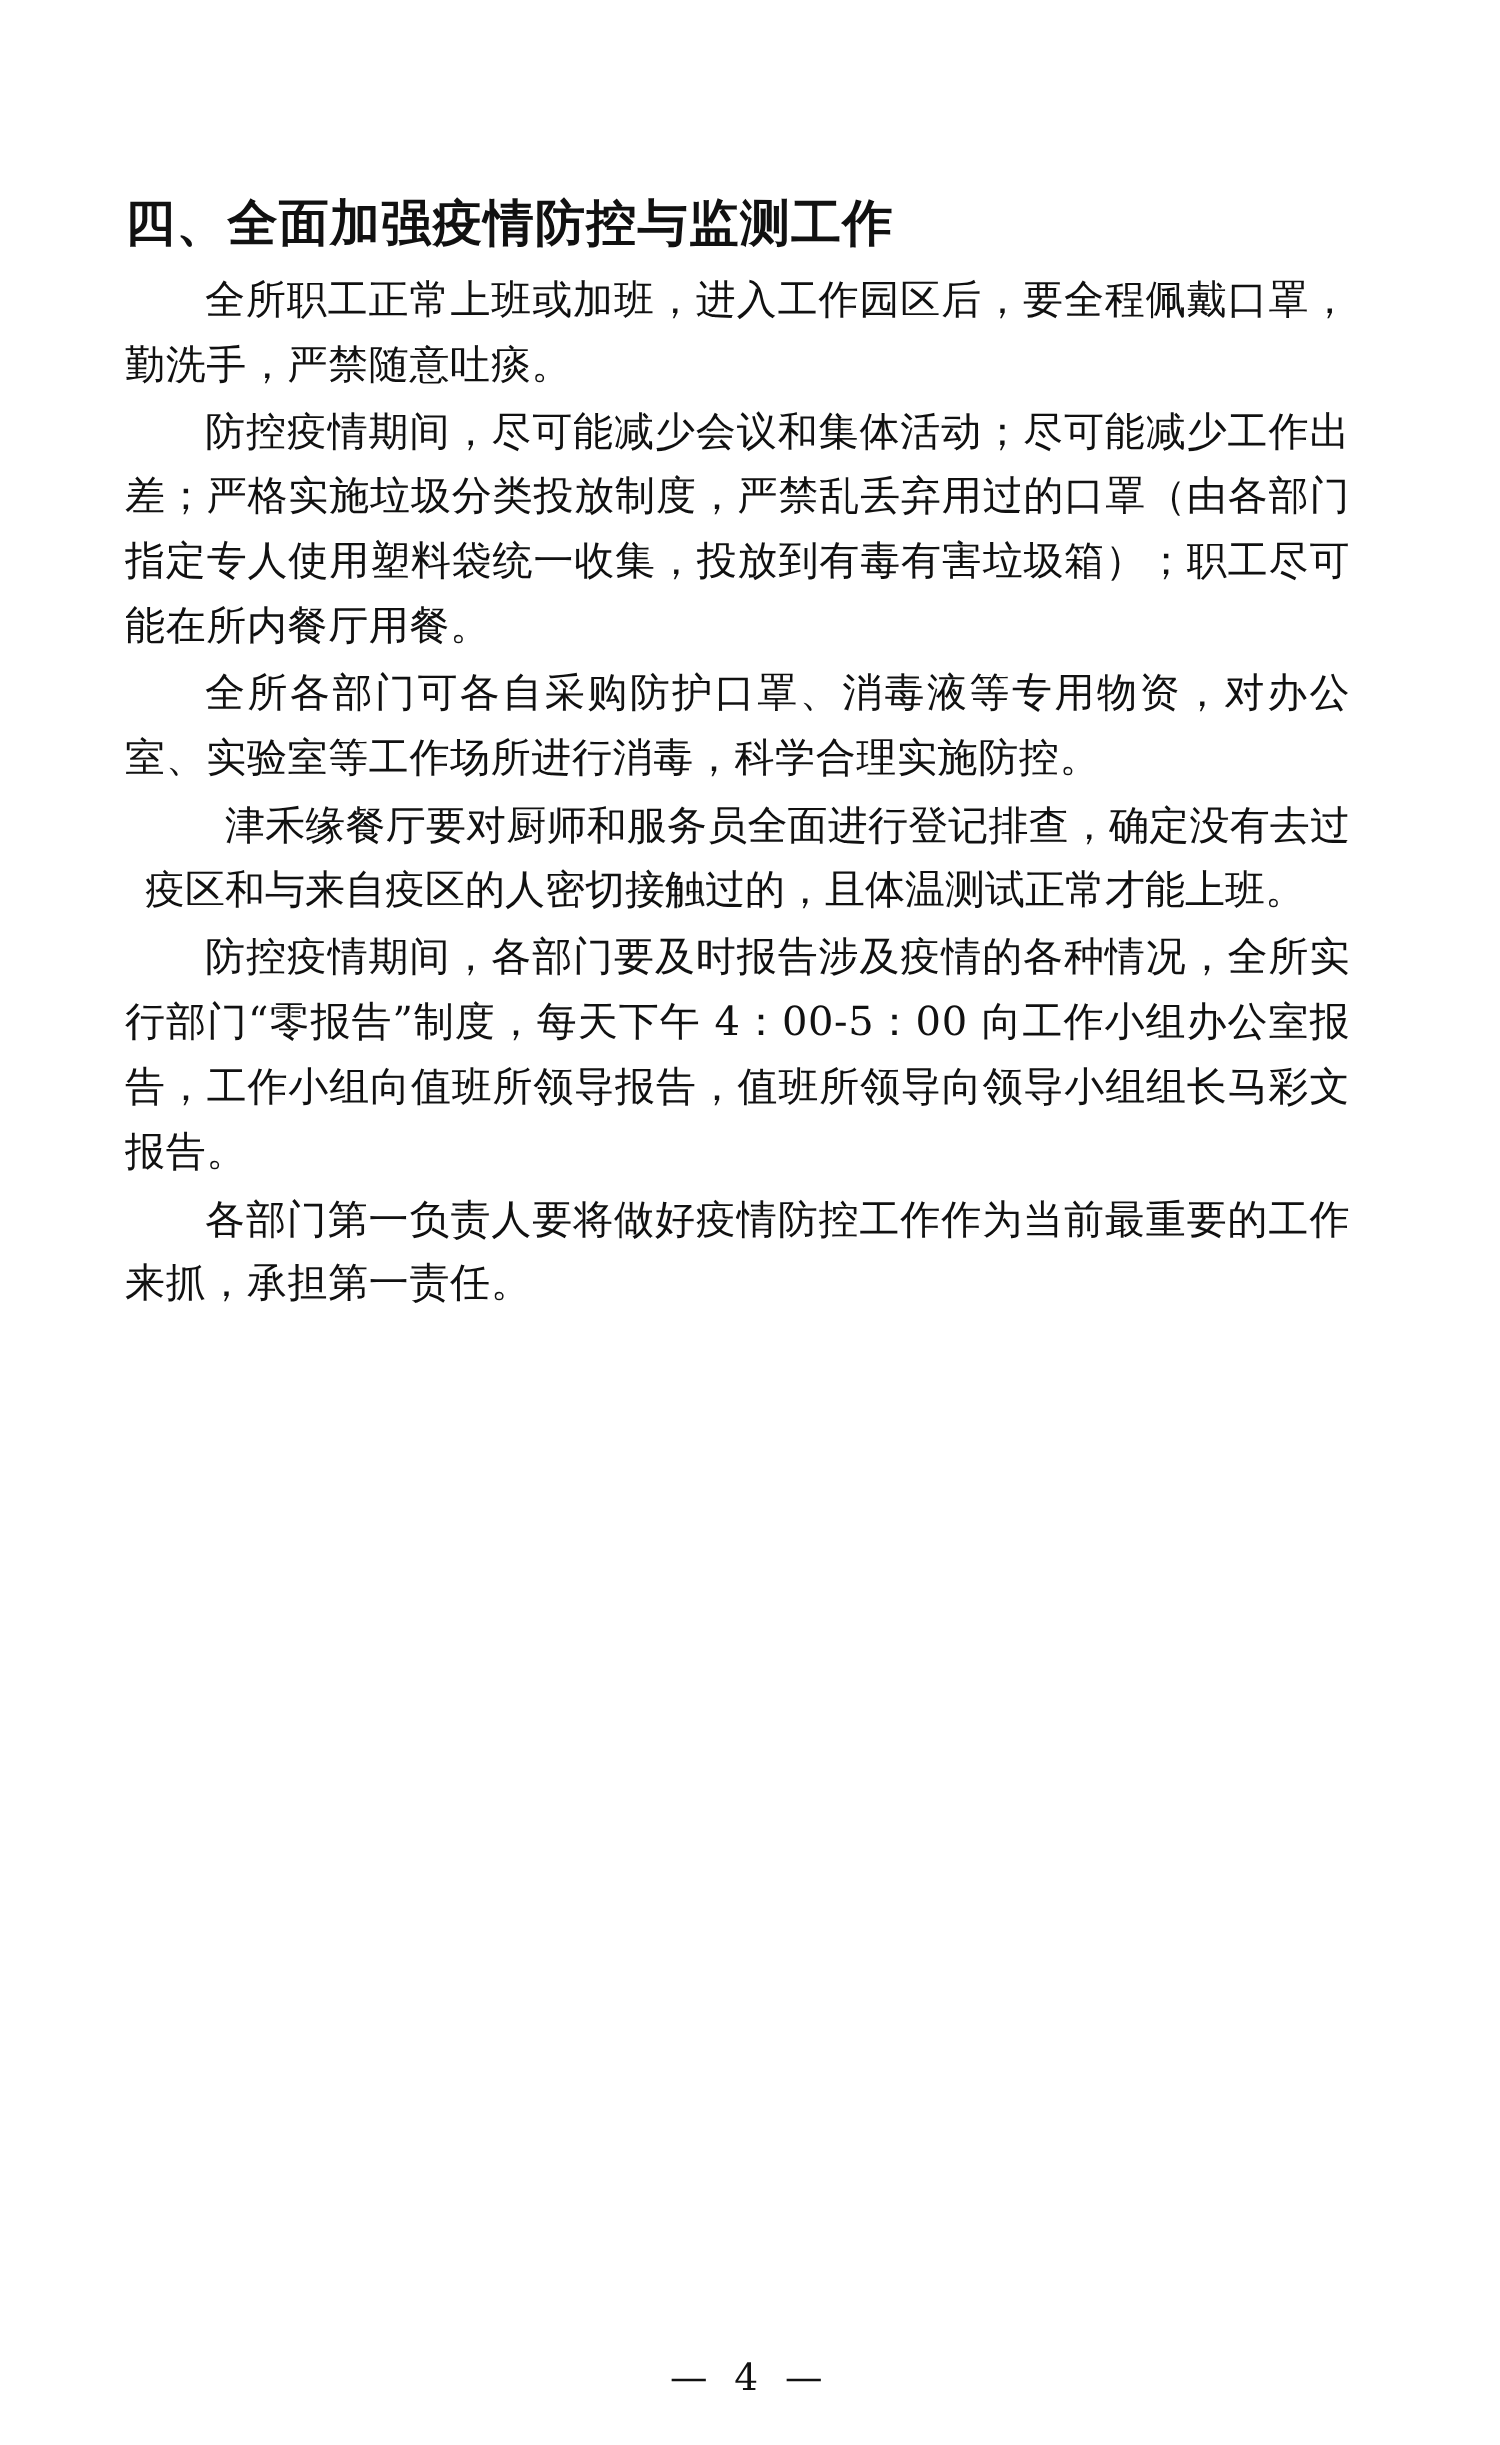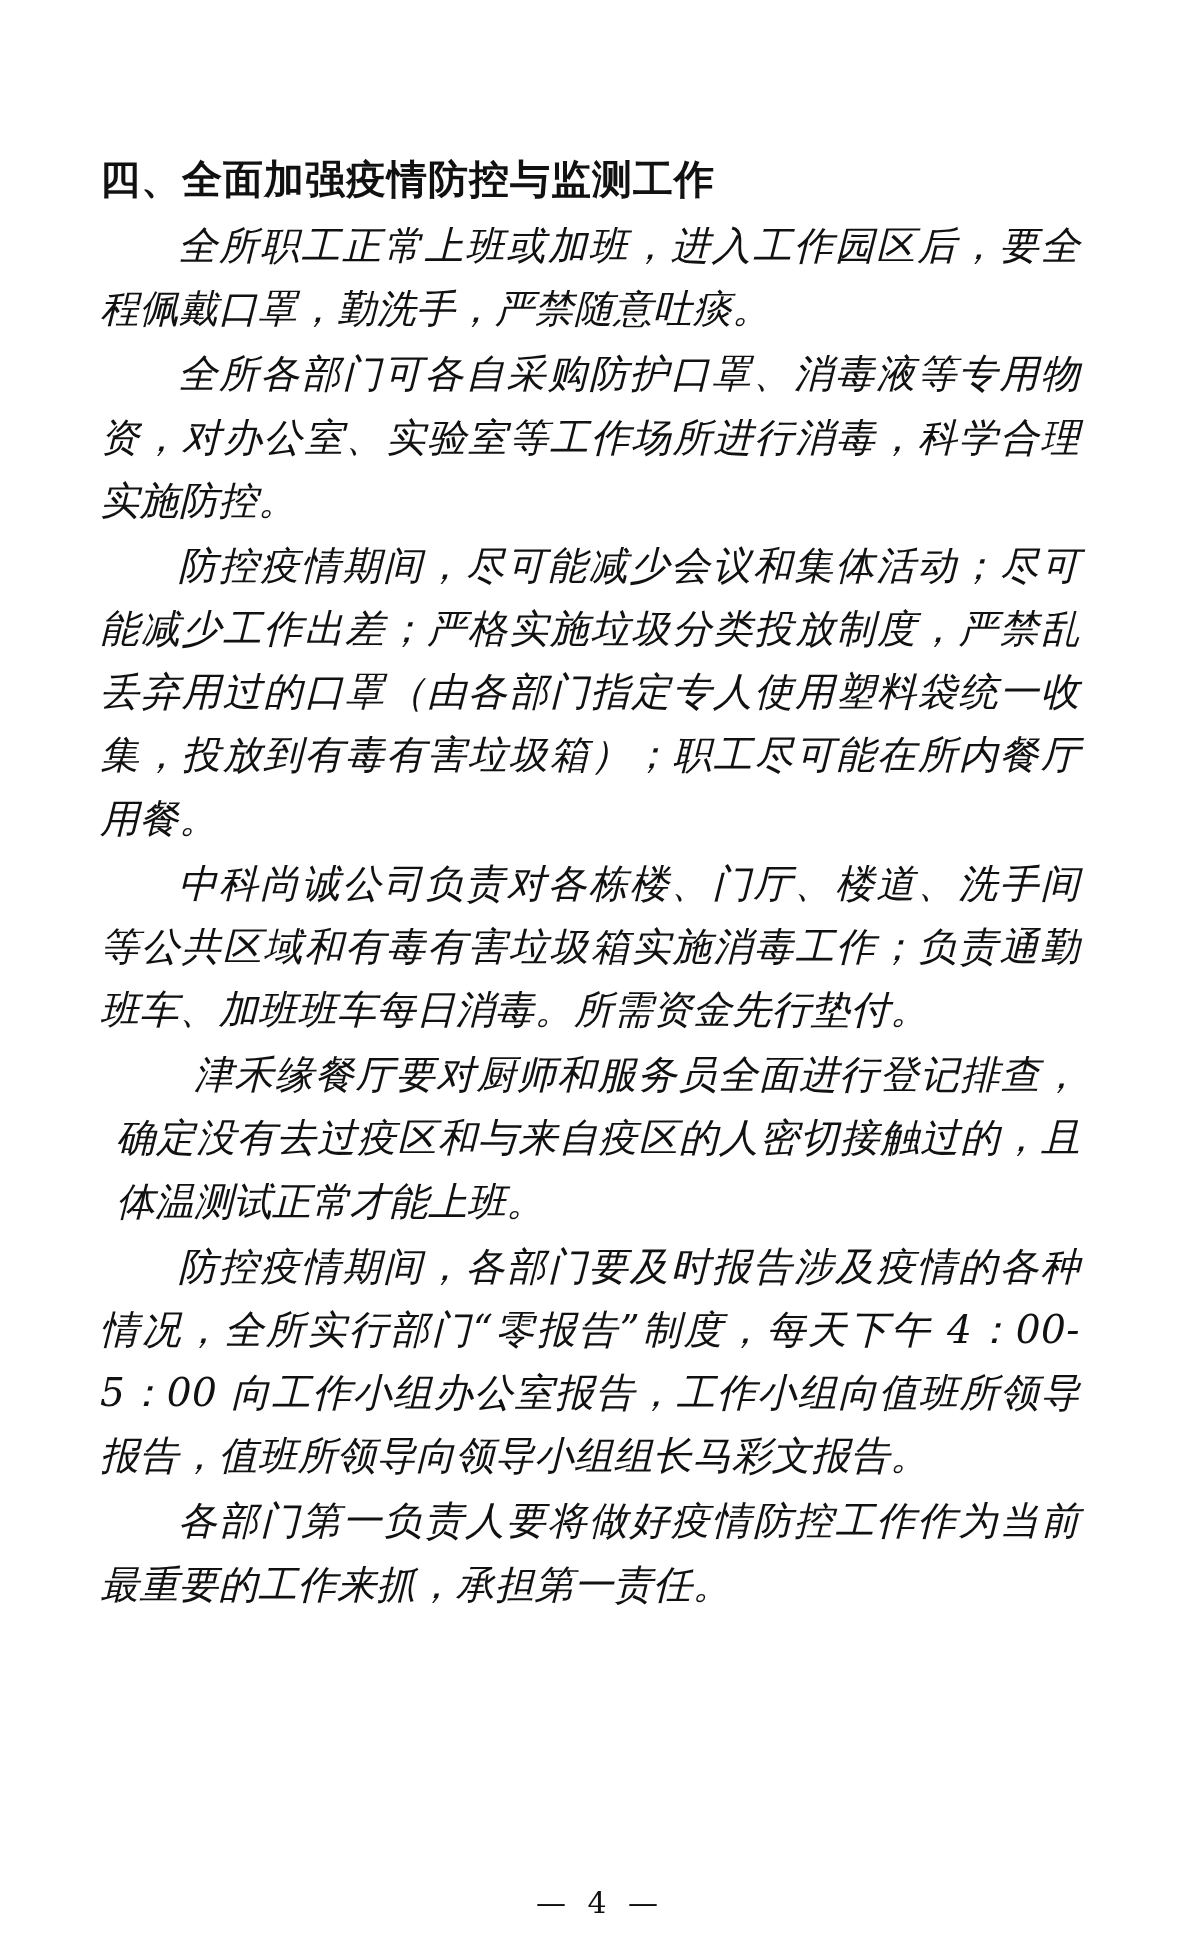--- a/index.html
+++ b/index.html
@@ -31,29 +31,28 @@
     font-size: 40px;
     font-weight: bold;
     line-height: 1.45;
     margin: 0 0 6px 0;
     letter-spacing: 1px;
     text-indent: 0;
     padding-left: 0;
     font-family: "DejaVu Serif", "Liberation Serif", serif;
   }
   p.para {
-    font-size: 39px;
+    font-size: 32px;
     line-height: 1.62;
     margin: 0 0 2px 0;
     text-indent: 2em;
     text-align: justify;
     text-justify: inter-ideograph;
     letter-spacing: 0.5px;
     font-family: "DejaVu Serif", "Liberation Serif", serif;
-    font-style: italic;
   }
   p.para.tight {
     letter-spacing: 0px;
     margin-left: 16px;
   }
   .heading-block {
     margin-top: 14px;
   }
   .footer {
     position: absolute;
@@ -72,23 +71,22 @@
 </style>
 </head>
 <body>
 
 <div class="page">
   <div class="doc-body">
 
     <h2 class="section-heading">四、全面加强疫情防控与监测工作</h2>
 
     <p class="para">全所职工正常上班或加班，进入工作园区后，要全程佩戴口罩，勤洗手，严禁随意吐痰。</p>
+    <p class="para">防控疫情期间，尽可能减少会议和集体活动；尽可能减少工作出差；严格实施垃圾分类投放制度，严禁乱丢弃用过的口罩（由各部门指定专人使用塑料袋统一收集，投放到有毒有害垃圾箱）；职工尽可能在所内餐厅用餐。</p>
     <p class="para">全所各部门可各自采购防护口罩、消毒液等专用物资，对办公室、实验室等工作场所进行消毒，科学合理实施防控。</p>
-    <p class="para">防控疫情期间，尽可能减少会议和集体活动；尽可能减少工作出差；严格实施垃圾分类投放制度，严禁乱丢弃用过的口罩（由各部门指定专人使用塑料袋统一收集，投放到有毒有害垃圾箱）；职工尽可能在所内餐厅用餐。</p>
-    <p class="para">中科尚诚公司负责对各栋楼、门厅、楼道、洗手间等公共区域和有毒有害垃圾箱实施消毒工作；负责通勤班车、加班班车每日消毒。所需资金先行垫付。</p>
     <p class="para tight">津禾缘餐厅要对厨师和服务员全面进行登记排查，确定没有去过疫区和与来自疫区的人密切接触过的，且体温测试正常才能上班。</p>
 
 
     <p class="para">防控疫情期间，各部门要及时报告涉及疫情的各种情况，全所实行部门“零报告”制度，每天下午 4：00-5：00 向工作小组办公室报告，工作小组向值班所领导报告，值班所领导向领导小组组长马彩文报告。</p>
     <p class="para">各部门第一负责人要将做好疫情防控工作作为当前最重要的工作来抓，承担第一责任。</p>
 
   </div>
 
   <div class="footer">
     <span>—</span>

